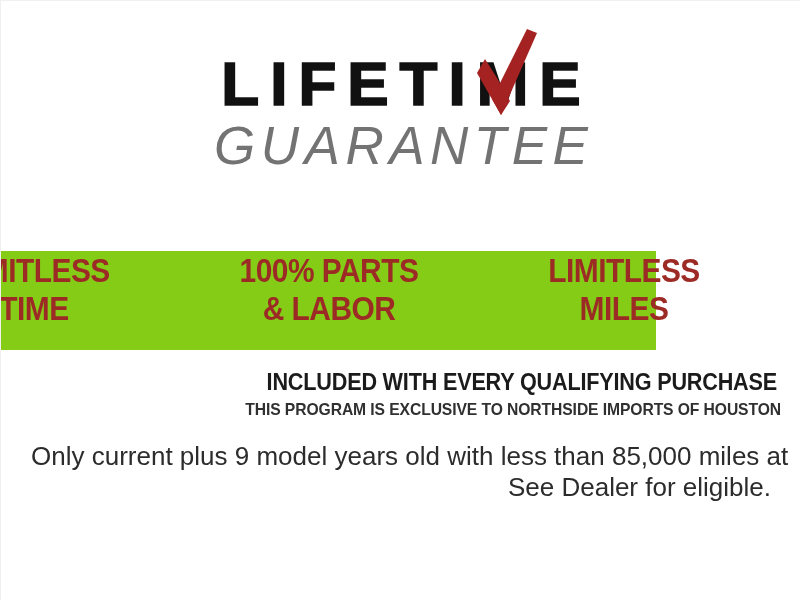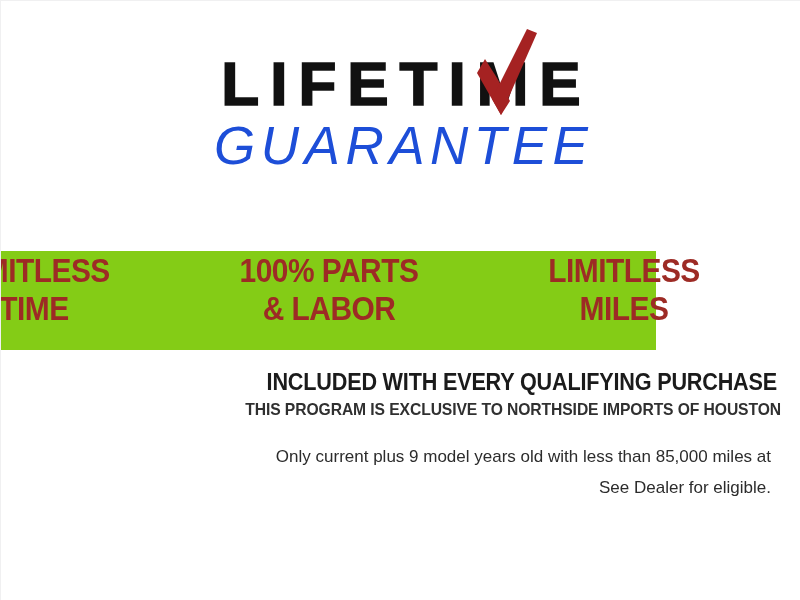--- a/index.html
+++ b/index.html
@@ -57,21 +57,21 @@
 
   #logo-guarantee {
     display: block;
     margin-top: 3px;
     font-family: "Liberation Sans", sans-serif;
     font-weight: normal;
     font-style: italic;
     font-size: 53px;
     line-height: 55px;
     letter-spacing: 5.5px;
-    color: #1d4ed8;
+    color: #737373;
     text-indent: 5.5px;
     white-space: nowrap;
   }
 
   #logo-check {
     position: absolute;
     left: 268px;
     top: -24px;
     width: 60px;
     height: 86px;
@@ -145,21 +145,21 @@
     transform: scaleX(0.95);
     white-space: nowrap;
   }
 
   #fineprint {
     display: block;
     margin: 22px auto 0;
     width: 740px;
     font-family: "Liberation Sans", sans-serif;
     font-weight: normal;
-    font-size: 17px;
+    font-size: 26px;
     line-height: 31px;
     color: #2c2c2c;
   }
   #fineprint .fp-line {
     display: block;
     white-space: nowrap;
   }
 </style>
 </head>
 <body>

